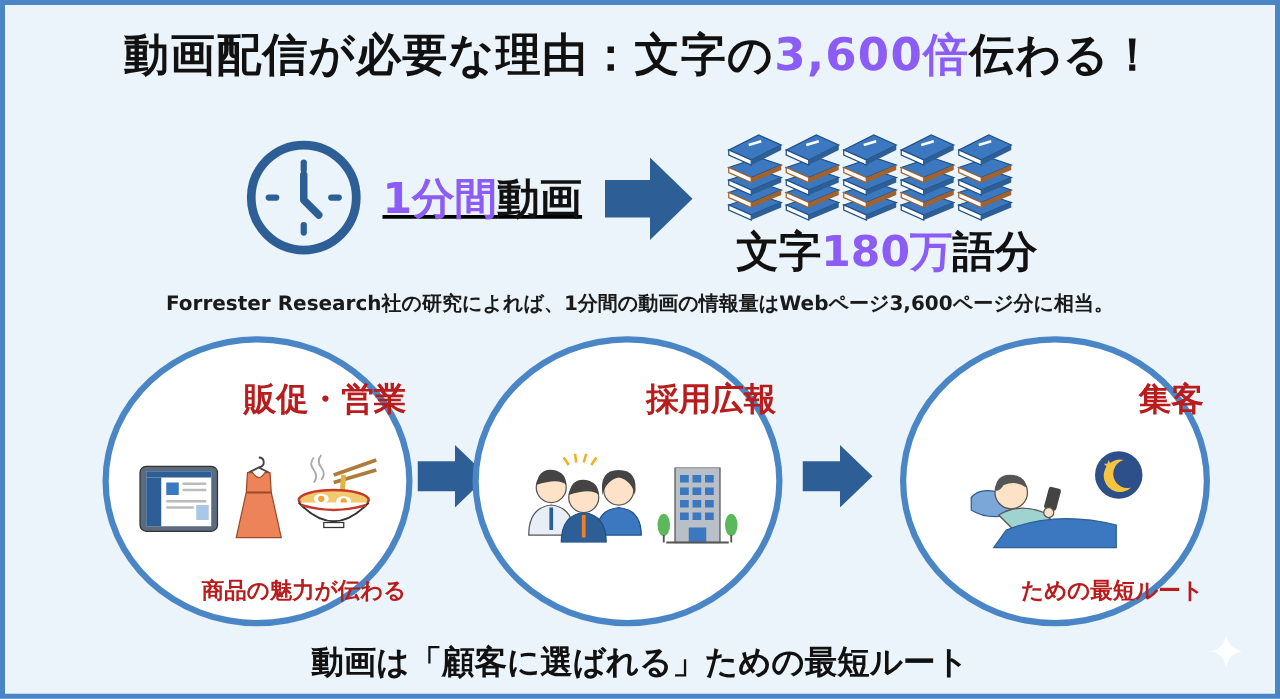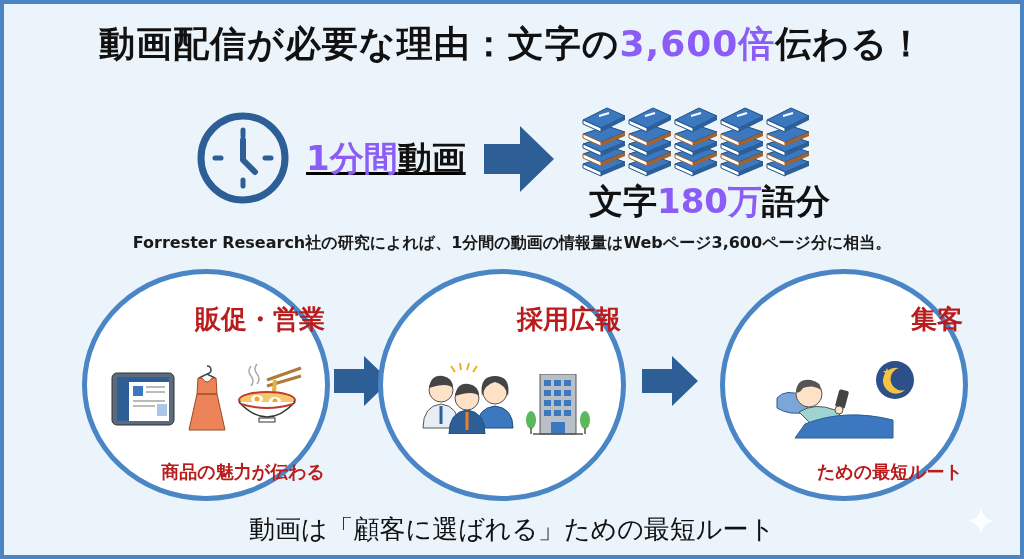--- a/index.html
+++ b/index.html
@@ -42,21 +42,21 @@
   .c-title {
     position: absolute; left: 0; right: 0; text-align: right;
     font-weight: bold; color: #b91c1c; white-space: nowrap;
   }
   .c-head { top: 28px; font-size: 26px; }
   .c-sub { top: 66px; font-size: 15px; }
   .c-foot { top: 186px; font-size: 18px; }
   .mid-arrow { width: 58px; height: 50px; top: 352px; }
   .footer {
     left: 0; right: 0; top: 508px; text-align: center;
-    font-size: 26px; font-weight: normal; color: #111; white-space: nowrap;
+    font-size: 26px; font-weight: bold; color: #111; white-space: nowrap;
   }
   .sparkle { left: 962px; top: 502px; width: 30px; height: 30px; }
   svg { display: block; }
 </style>
 </head>
 <body>
 
 <div class="frame">
 
   <div class="abs title">

